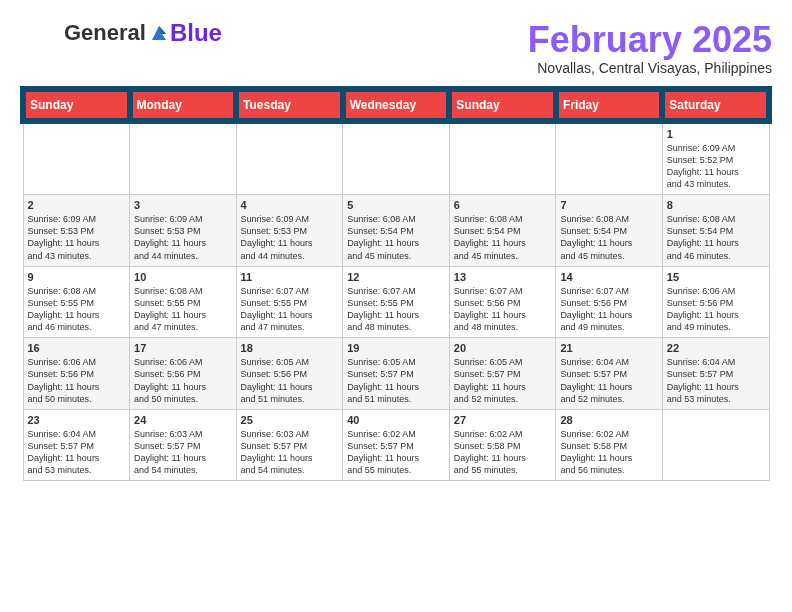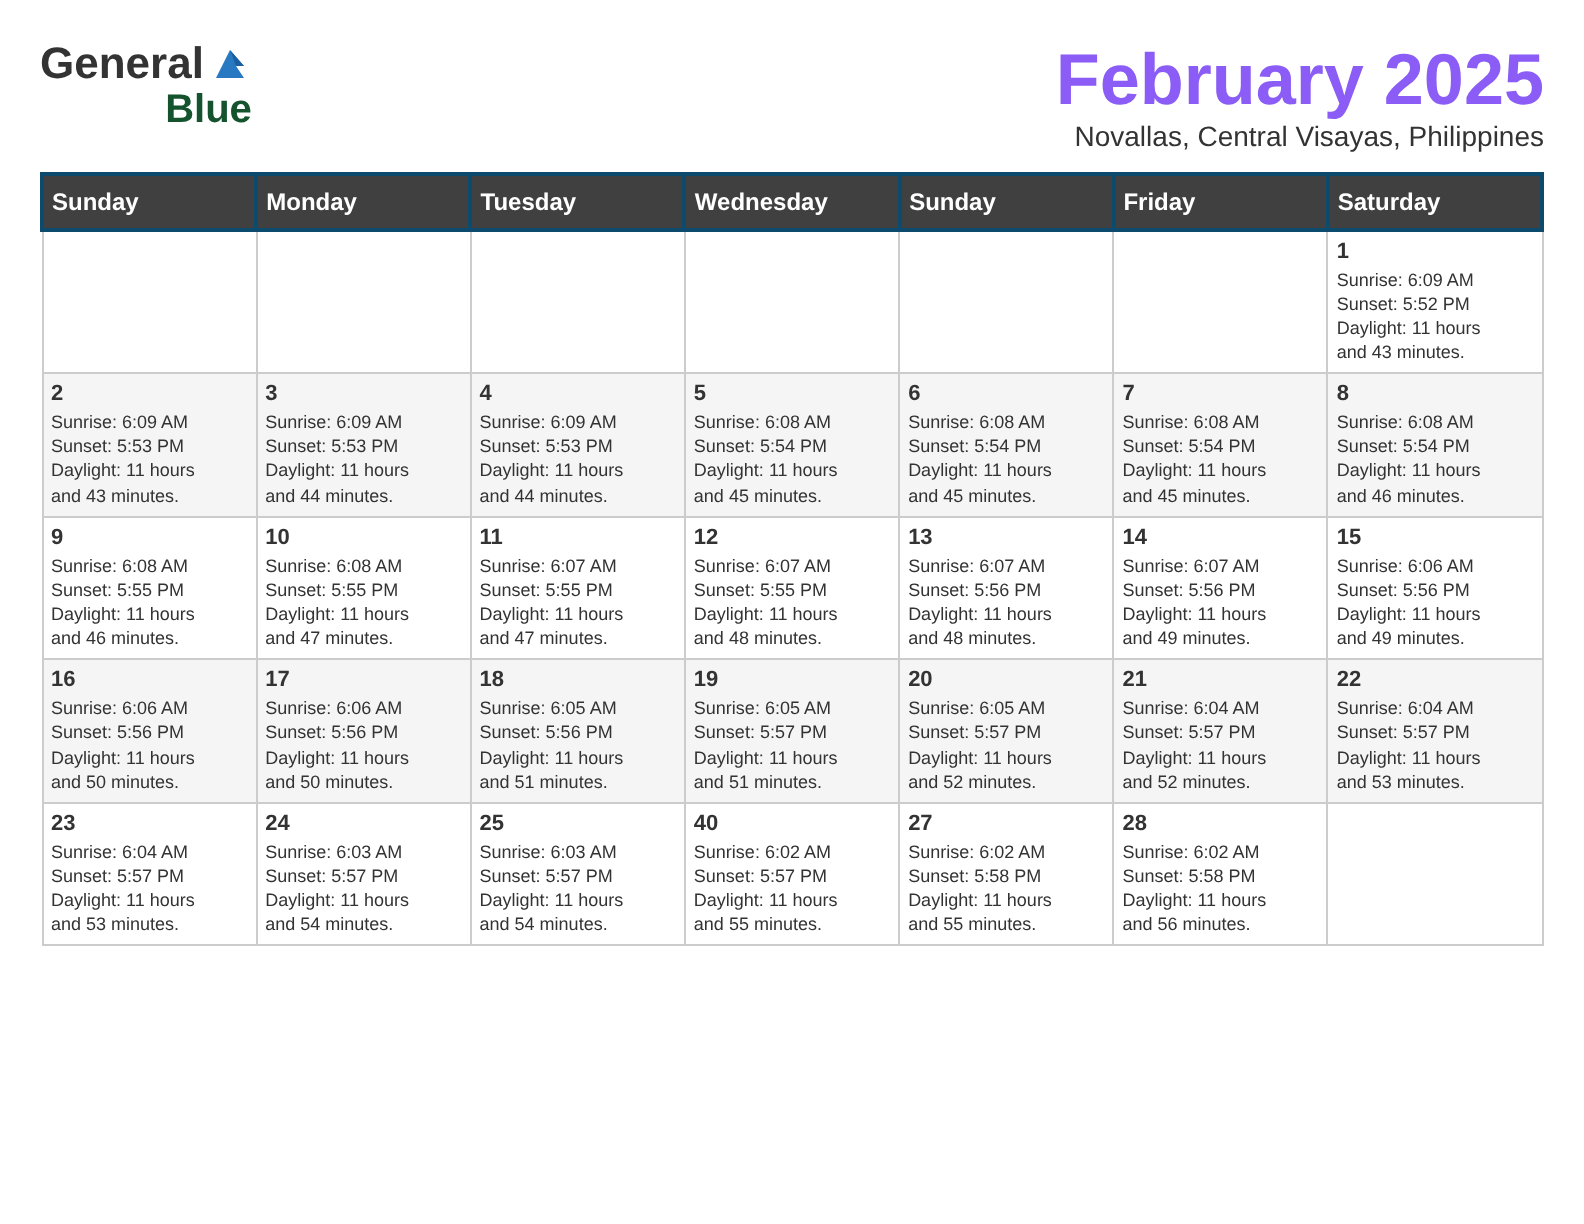--- a/index.html
+++ b/index.html
@@ -11,22 +11,23 @@
       padding: 20px;
     }
     .header-section {
       display: flex;
       justify-content: space-between;
       align-items: flex-start;
       margin-bottom: 10px;
     }
     .logo {
       display: flex;
-      flex-direction: column;
-      align-items: flex-end;
+      flex-direction: row;
+      align-items: center;
+      margin-left: 44px;
     }
     .logo-text {
       font-size: 22px;
       font-weight: bold;
       color: #333;
       line-height: 1.1;
     }
     .logo-general { color: #333; }
     .logo-blue { color: #1a6fb5; }
     .title-section {
@@ -41,27 +42,27 @@
     .location-title {
       font-size: 14px;
       color: #333;
     }
     .calendar {
       width: 100%;
       border-collapse: collapse;
       border: 1px solid #ccc;
     }
     .calendar th {
-      background-color: #404040;
+      background-color: #ef4444;
       color: #fff;
       font-size: 12px;
       font-weight: bold;
       padding: 6px 4px;
       text-align: left;
-      border: 2px solid #0c4a6e;
+      border: 6px solid #0c4a6e;
     }
     .calendar td {
       vertical-align: top;
       border: 1px solid #ccc;
       padding: 4px;
       width: 107px;
       min-height: 90px;
       font-size: 9.5px;
       color: #333;
       background: #fff;
@@ -89,21 +90,21 @@
 
 <div class="header-section">
   <div class="logo">
     <div style="display:flex; align-items:center;">
       <span class="logo-text logo-general">General</span>
       <svg width="22" height="22" viewBox="0 0 22 22" style="margin-left:2px;">
         <polygon points="4,18 11,4 18,12 14,12 18,18" fill="#2979c2"></polygon>
         <polygon points="11,4 18,12 14,12" fill="#1a5fa0"></polygon>
       </svg>
     </div>
-    <span class="logo-text logo-blue" style="font-size:20px; color:#14532d; font-weight:bold;">Blue</span>
+    <span class="logo-text logo-blue" style="font-size:24px; color:#6d28d9; font-weight:bold;">Blue</span>
   </div>
   <div class="title-section">
     <div class="month-title">February 2025</div>
     <div class="location-title">Novallas, Central Visayas, Philippines</div>
   </div>
 </div>
 
 <table class="calendar">
   <thead>
     <tr>

